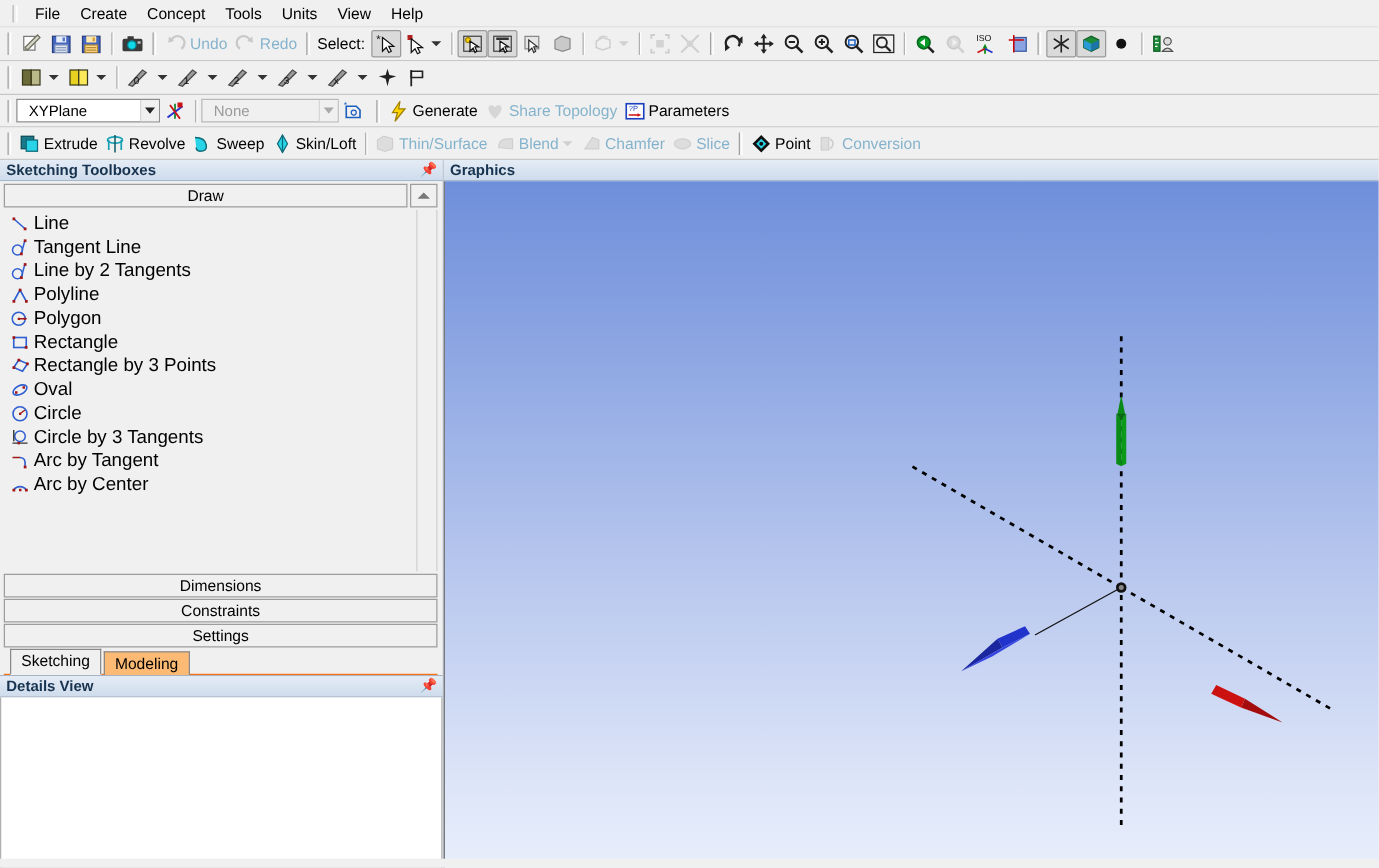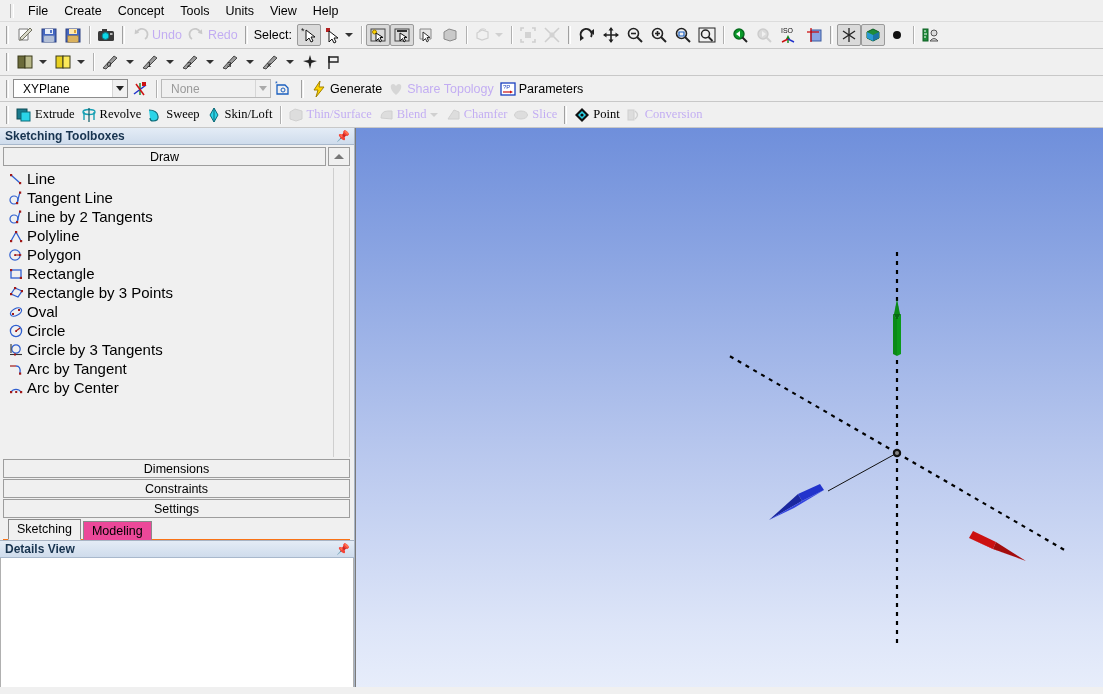--- a/index.html
+++ b/index.html
@@ -31,42 +31,42 @@
   .toolbar {
     display: flex; align-items: center;
     background: #f0f0f0;
     border-bottom: 1px solid #c8c8c8;
     padding-left: 2px;
     min-height: 26px;
   }
   .tb-row1 { height: 27px; }
   .tb-row2 { height: 27px; }
   .tb-row3 { height: 23px; }
-  .tb-row4 { height: 23px; font-family: Liberation Serif, serif; }
+  .tb-row4 { height: 23px; }
   .grip {
     width: 3px; height: 18px;
     border-left: 1px solid #a0a0a0;
     border-right: 1px solid #ffffff;
     margin: 0 4px; flex: none;
   }
   .sep {
     width: 1px; height: 18px; background: #b0b0b0;
     margin: 0 4px; flex: none;
     box-shadow: 1px 0 0 #ffffff;
   }
   .tbtn {
     display: inline-flex; align-items: center; justify-content: center;
     height: 22px; min-width: 22px; padding: 0 2px;
     border: 1px solid transparent; border-radius: 2px;
     cursor: default; flex: none;
   }
   .tbtn.pressed { border-color: #9a9a9a; background: #dadada; }
   .tbtn.dis { opacity: .45; }
   .tlabel { margin-left: 3px; font-size: 12.5px; white-space: nowrap; }
-  .tlabel.dis { color: #8b5cf6; }
+  .tlabel.dis { color: #0369a1; }
   .caret {
     width: 0; height: 0; margin-left: 3px; margin-right: 1px;
     border-left: 4px solid transparent; border-right: 4px solid transparent;
     border-top: 4px solid #333;
   }
   .caret.dis { border-top-color: #aaa; }
   svg { display: block; }
 
   
   .sel-label { font-size: 12.5px; margin: 0 5px 0 2px; white-space: nowrap;}
@@ -147,21 +147,21 @@
 
   
   .tabs {
     display: flex; align-items: flex-end; height: 20px;
     padding-left: 5px; border-bottom: 1px solid #f97316;
     background: #f0f0f0; flex: none; margin-top: 1px;
   }
   .tab {
     padding: 2px 8px 2px 8px; font-size: 12.5px;
     border: 1px solid #8a8a8a; border-bottom: none;
-    background: #ec4899; margin-right: 2px; cursor: default;
+    background: #fdba74; margin-right: 2px; cursor: default;
     position: relative; top: 1px;
   }
   .tab.active { background: #f0f0f0; border-bottom: 1px solid #f0f0f0; padding-bottom: 3px; top: 1px; }
 
   .details {
     height: 154px; flex: none;
     display: flex; flex-direction: column;
     border-top: 1px solid #a8b4c4;
   }
   .details-body { flex: 1; background: #ffffff; border: 1px solid #b0b0b0; border-top: none; }
@@ -804,20 +804,23 @@
       <div class="details">
         <div class="panel-title">
           <span class="ttl">Details View</span>
           <span class="pin">📌</span>
         </div>
         <div class="details-body"></div>
       </div>
     </div>
 
     <div class="graphics">
+      <div class="panel-title">
+        <span class="ttl">Graphics</span>
+      </div>
       <div class="viewport">
         <svg width="748" height="548" viewBox="0 0 748 548">
 
           <line x1="541" y1="124" x2="541" y2="520" stroke="#000000" stroke-width="2.2" stroke-dasharray="4,5"></line>
 
           <line x1="541" y1="325" x2="712" y2="424" stroke="#000000" stroke-width="2.2" stroke-dasharray="4,5"></line>
 
           <line x1="541" y1="325" x2="370" y2="226" stroke="#000000" stroke-width="2.2" stroke-dasharray="4,5"></line>
 
           <line x1="541" y1="325" x2="472" y2="363" stroke="#111" stroke-width="1"></line>

